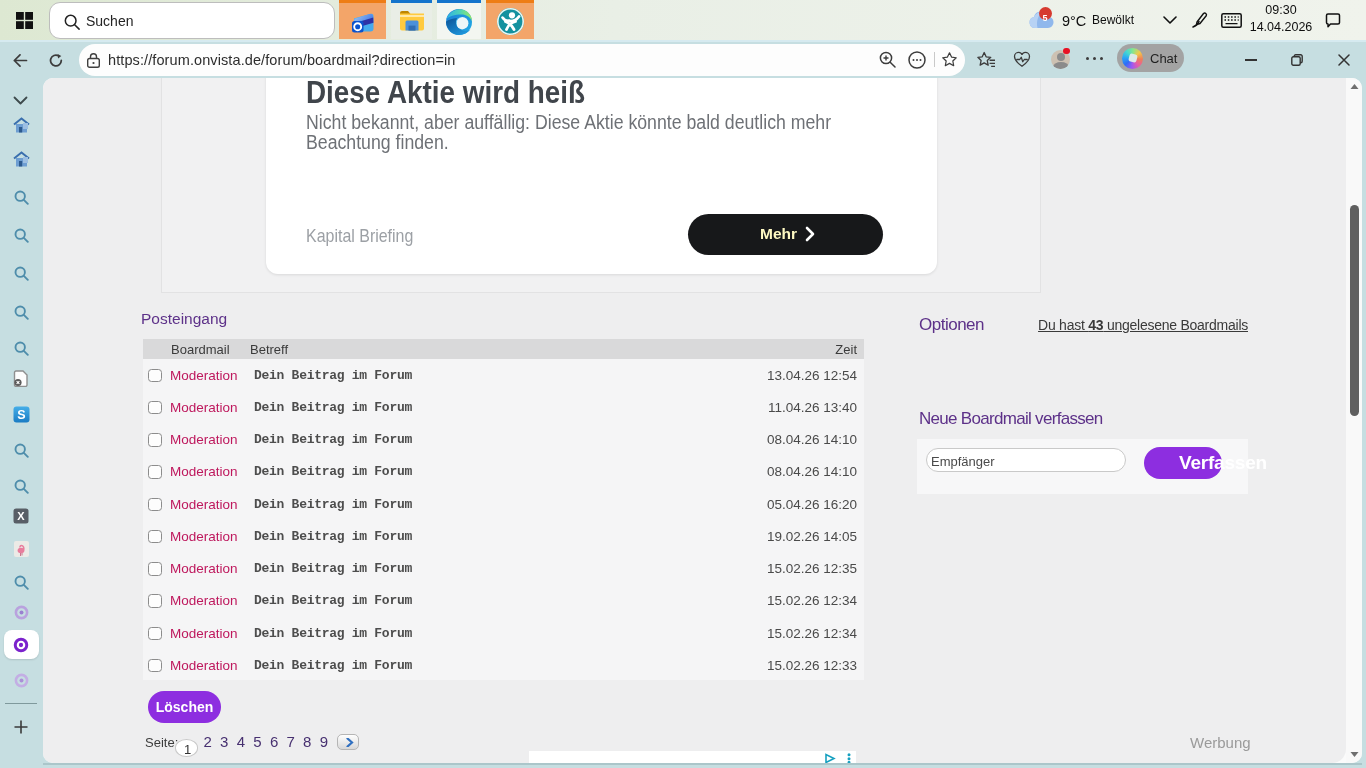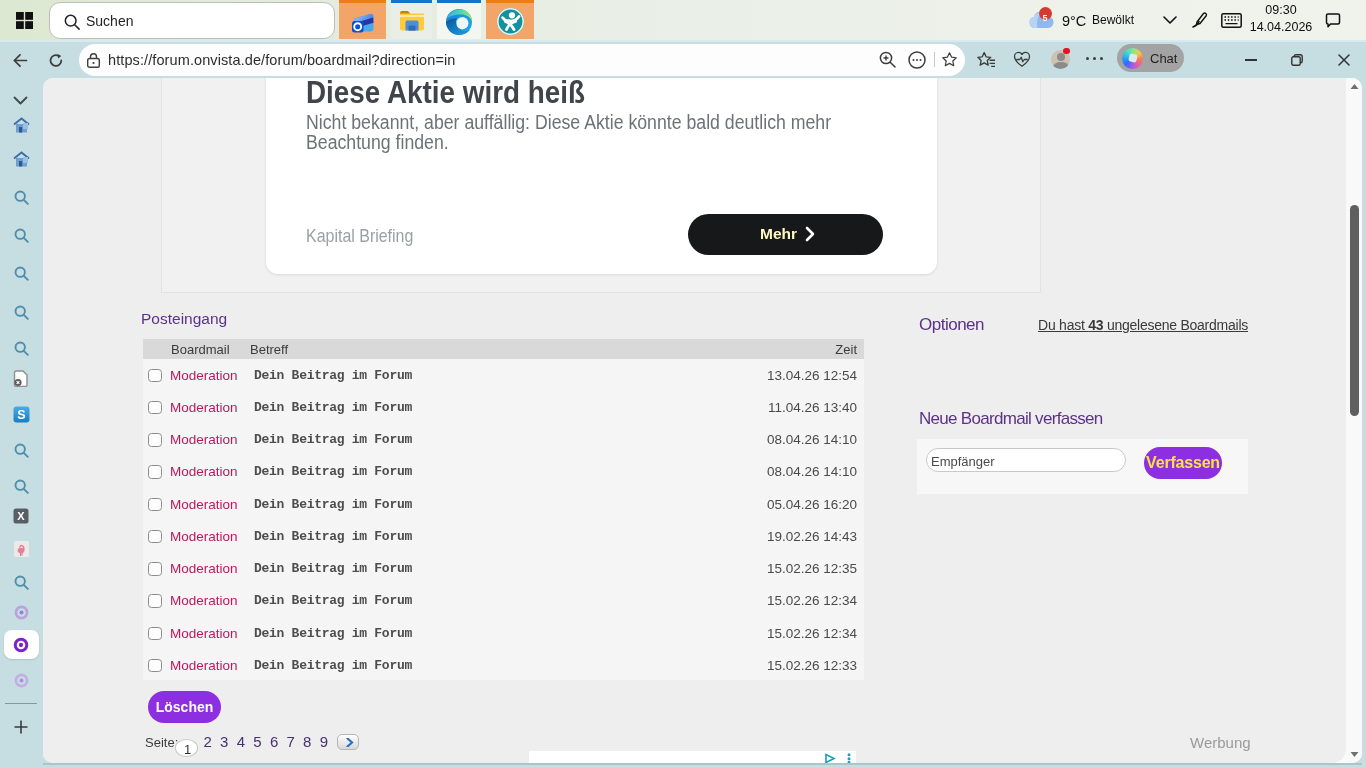--- a/index.html
+++ b/index.html
@@ -60,21 +60,21 @@
   #optbox { position:absolute; left:875px; top:266px; width:330px; height:56px; background:#f7f7f8; }
   .optlink { position:absolute; font-size:13px; letter-spacing:-0.2px; color:#47307e; white-space:nowrap; }
   .chev2 { color:#3f3fc0; font-weight:bold; margin-right:5px; letter-spacing:-2px; font-size:14.5px; }
   #nbh { position:absolute; left:876px; top:331px; font-size:17px; letter-spacing:-0.7px; color:#5d3189; }
   #nbbox { position:absolute; left:874px; top:361px; width:331px; height:55px; background:#f7f7f8; }
   #empf { position:absolute; left:9px; top:9px; width:200px; height:24px; background:#fff;
     border:1px solid #c9c9c9; border-radius:12px; }
   #empf span { position:absolute; left:4px; top:5px; font-size:13px; color:#4a4a4a; }
   #verfbtn { position:absolute; left:227px; top:8px; width:78px; height:32px;
     background:#8d2ee0; border-radius:16px; text-align:center; }
-  #verfbtn span { font-size:16px; font-weight:bold; color:#fde047; line-height:32px; letter-spacing:-0.2px; }
+  #verfbtn span { font-size:19px; font-weight:bold; color:#ffffff; line-height:32px; letter-spacing:-0.2px;margin-left:35px; }
   
   #loeschen { position:absolute; left:105px; top:613px; width:73px; height:32px;
     background:#8d2ee0; border-radius:16px; text-align:center; }
   #loeschen span { font-size:14px; font-weight:bold; color:#fff; line-height:32px; }
   #seite { position:absolute; left:102px; top:657px; font-size:13px; color:#3c3c3c; }
   #pg1 { position:absolute; left:131.5px; top:661px; width:23.5px; height:17.5px; background:#fff;
     border:1px solid #c9c9c9; border-radius:50%; }
   #pg1 span { position:absolute; left:8.5px; top:2px; font-size:13px; color:#333; }
   .pgn { position:absolute; top:655px; font-size:15px; color:#473070; }
   #pgnext { position:absolute; left:294px; top:656px; width:22px; height:16px;
@@ -138,21 +138,21 @@
           <div class="row" style="top:129.5px">
             <span class="cb"></span>
             <span class="mod">Moderation</span>
             <span class="sub">Dein Beitrag im Forum</span>
             <span class="dt">05.04.26 16:20</span>
           </div>
           <div class="row" style="top:161.75px">
             <span class="cb"></span>
             <span class="mod">Moderation</span>
             <span class="sub">Dein Beitrag im Forum</span>
-            <span class="dt">19.02.26 14:43</span>
+            <span class="dt">19.02.26 14:05</span>
           </div>
           <div class="row" style="top:194px">
             <span class="cb"></span>
             <span class="mod">Moderation</span>
             <span class="sub">Dein Beitrag im Forum</span>
             <span class="dt">15.02.26 12:35</span>
           </div>
           <div class="row" style="top:226.25px">
             <span class="cb"></span>
             <span class="mod">Moderation</span>

